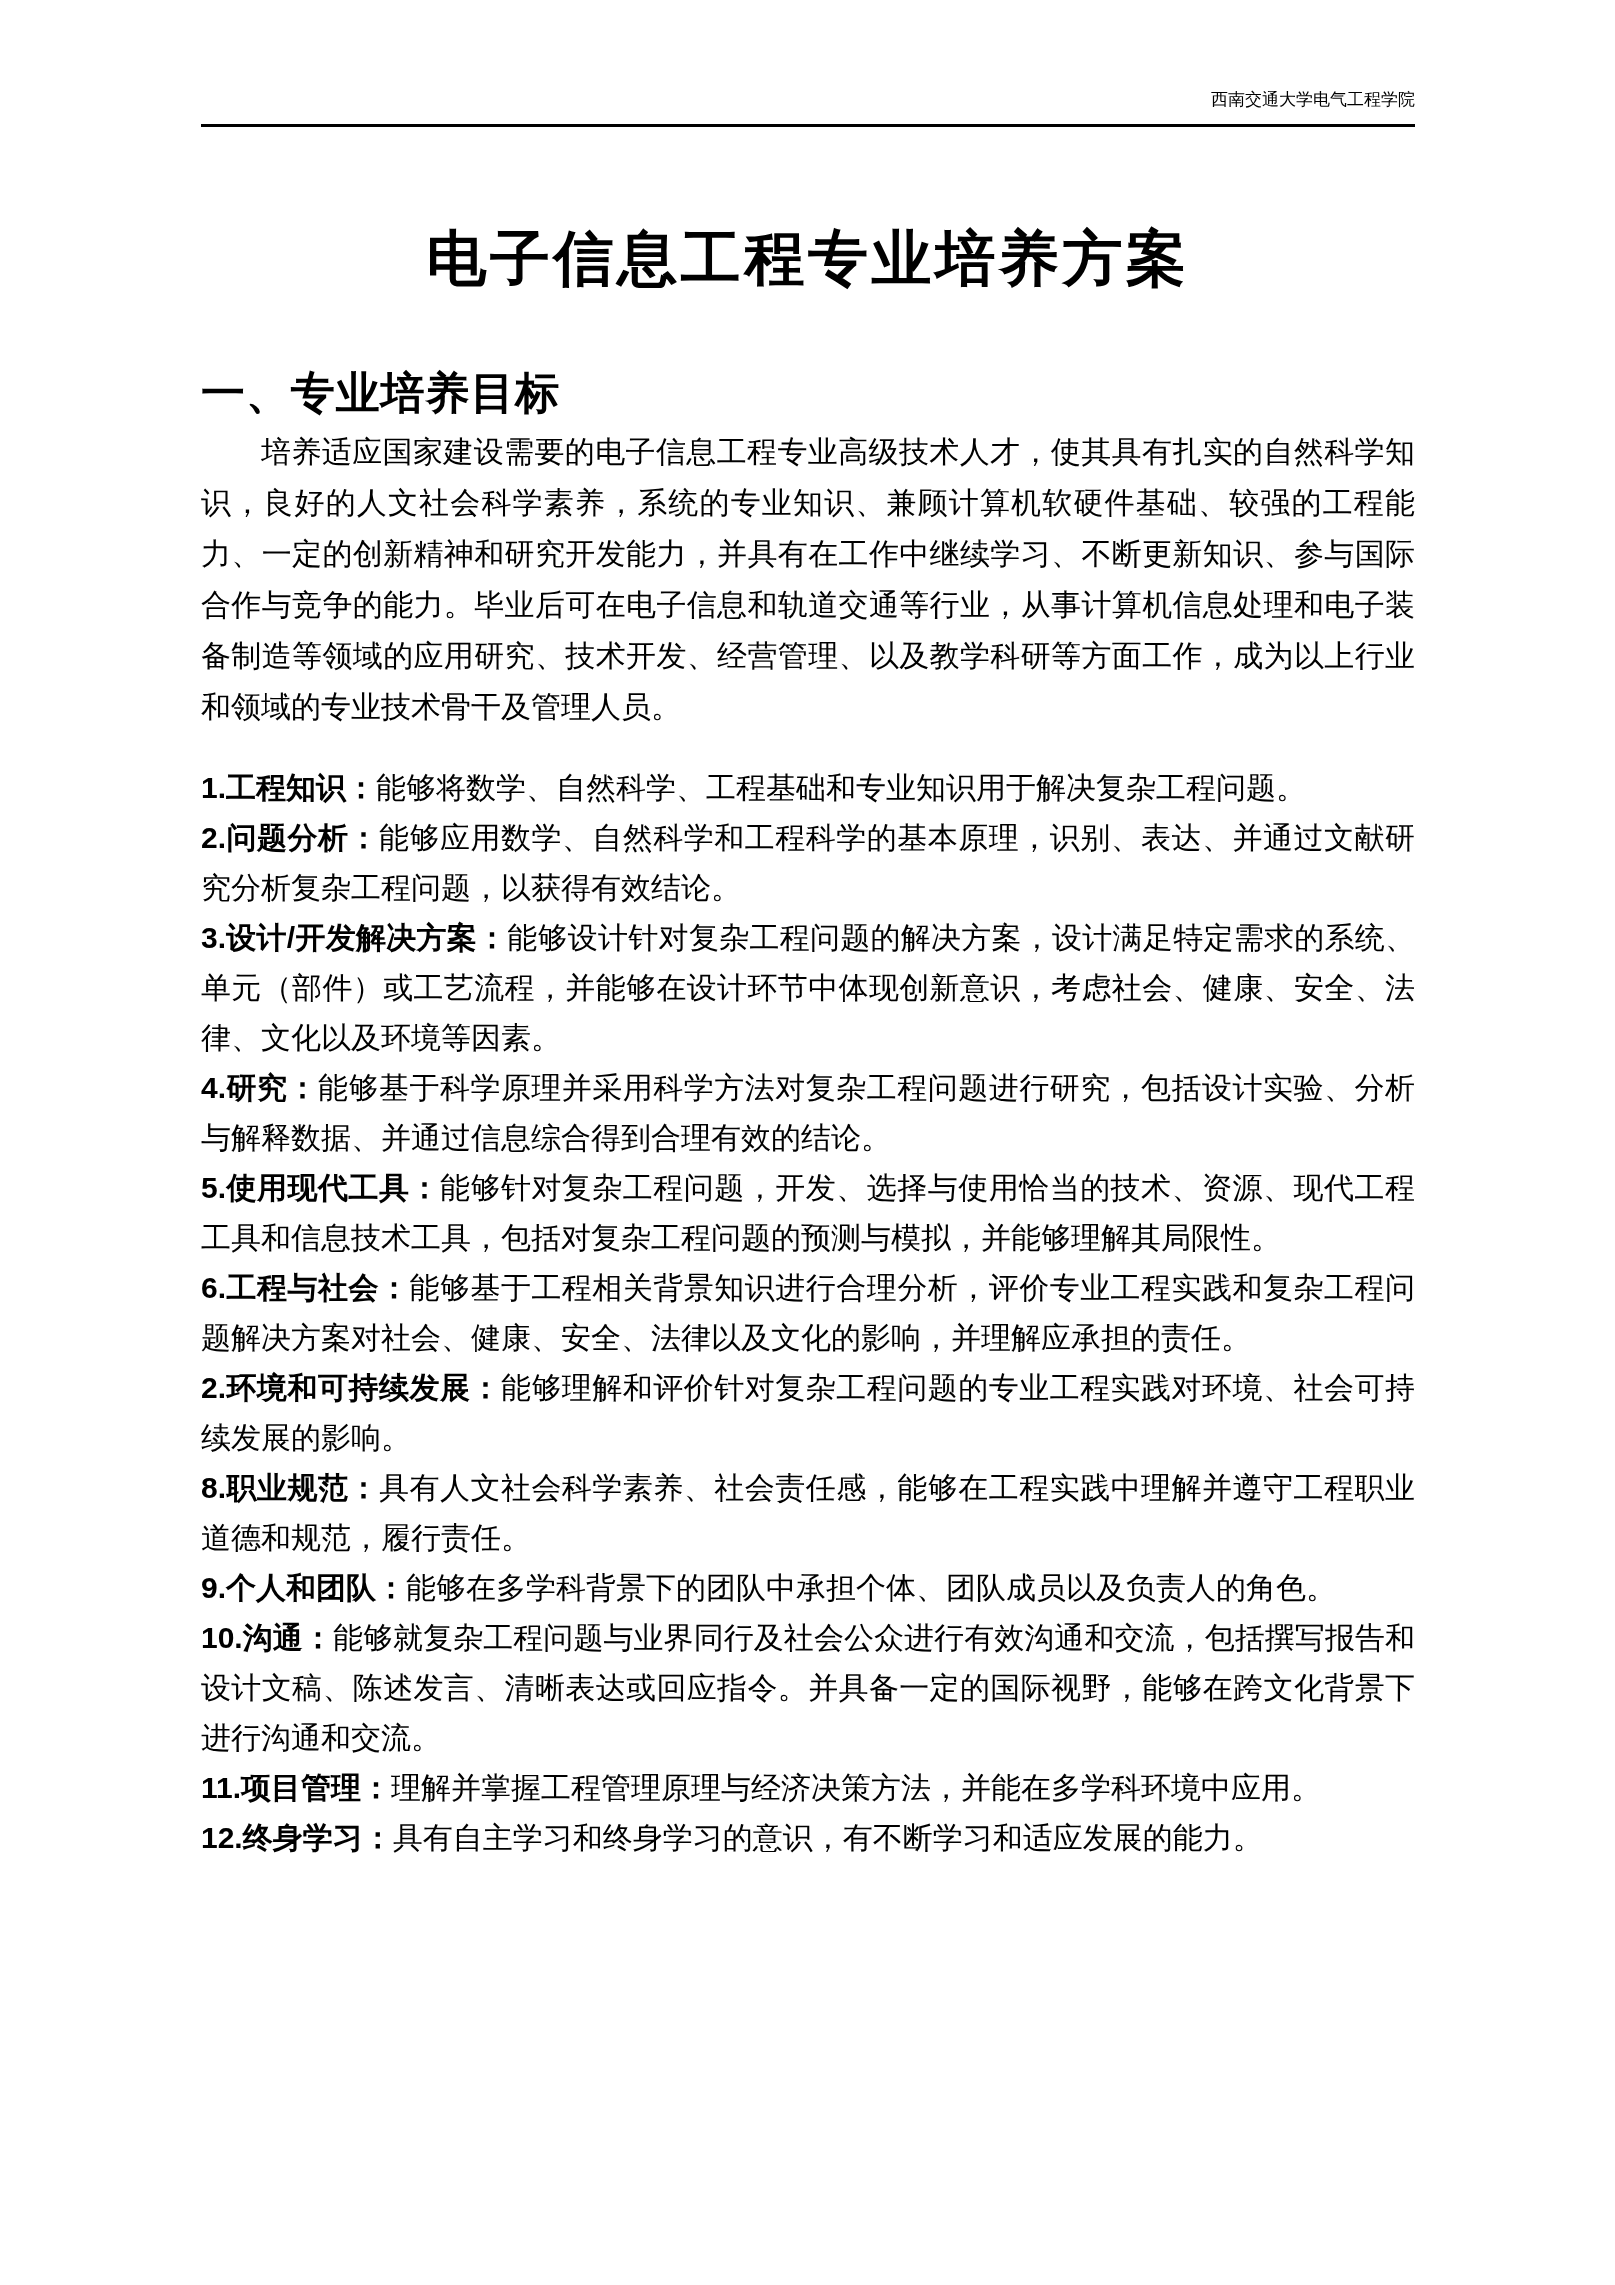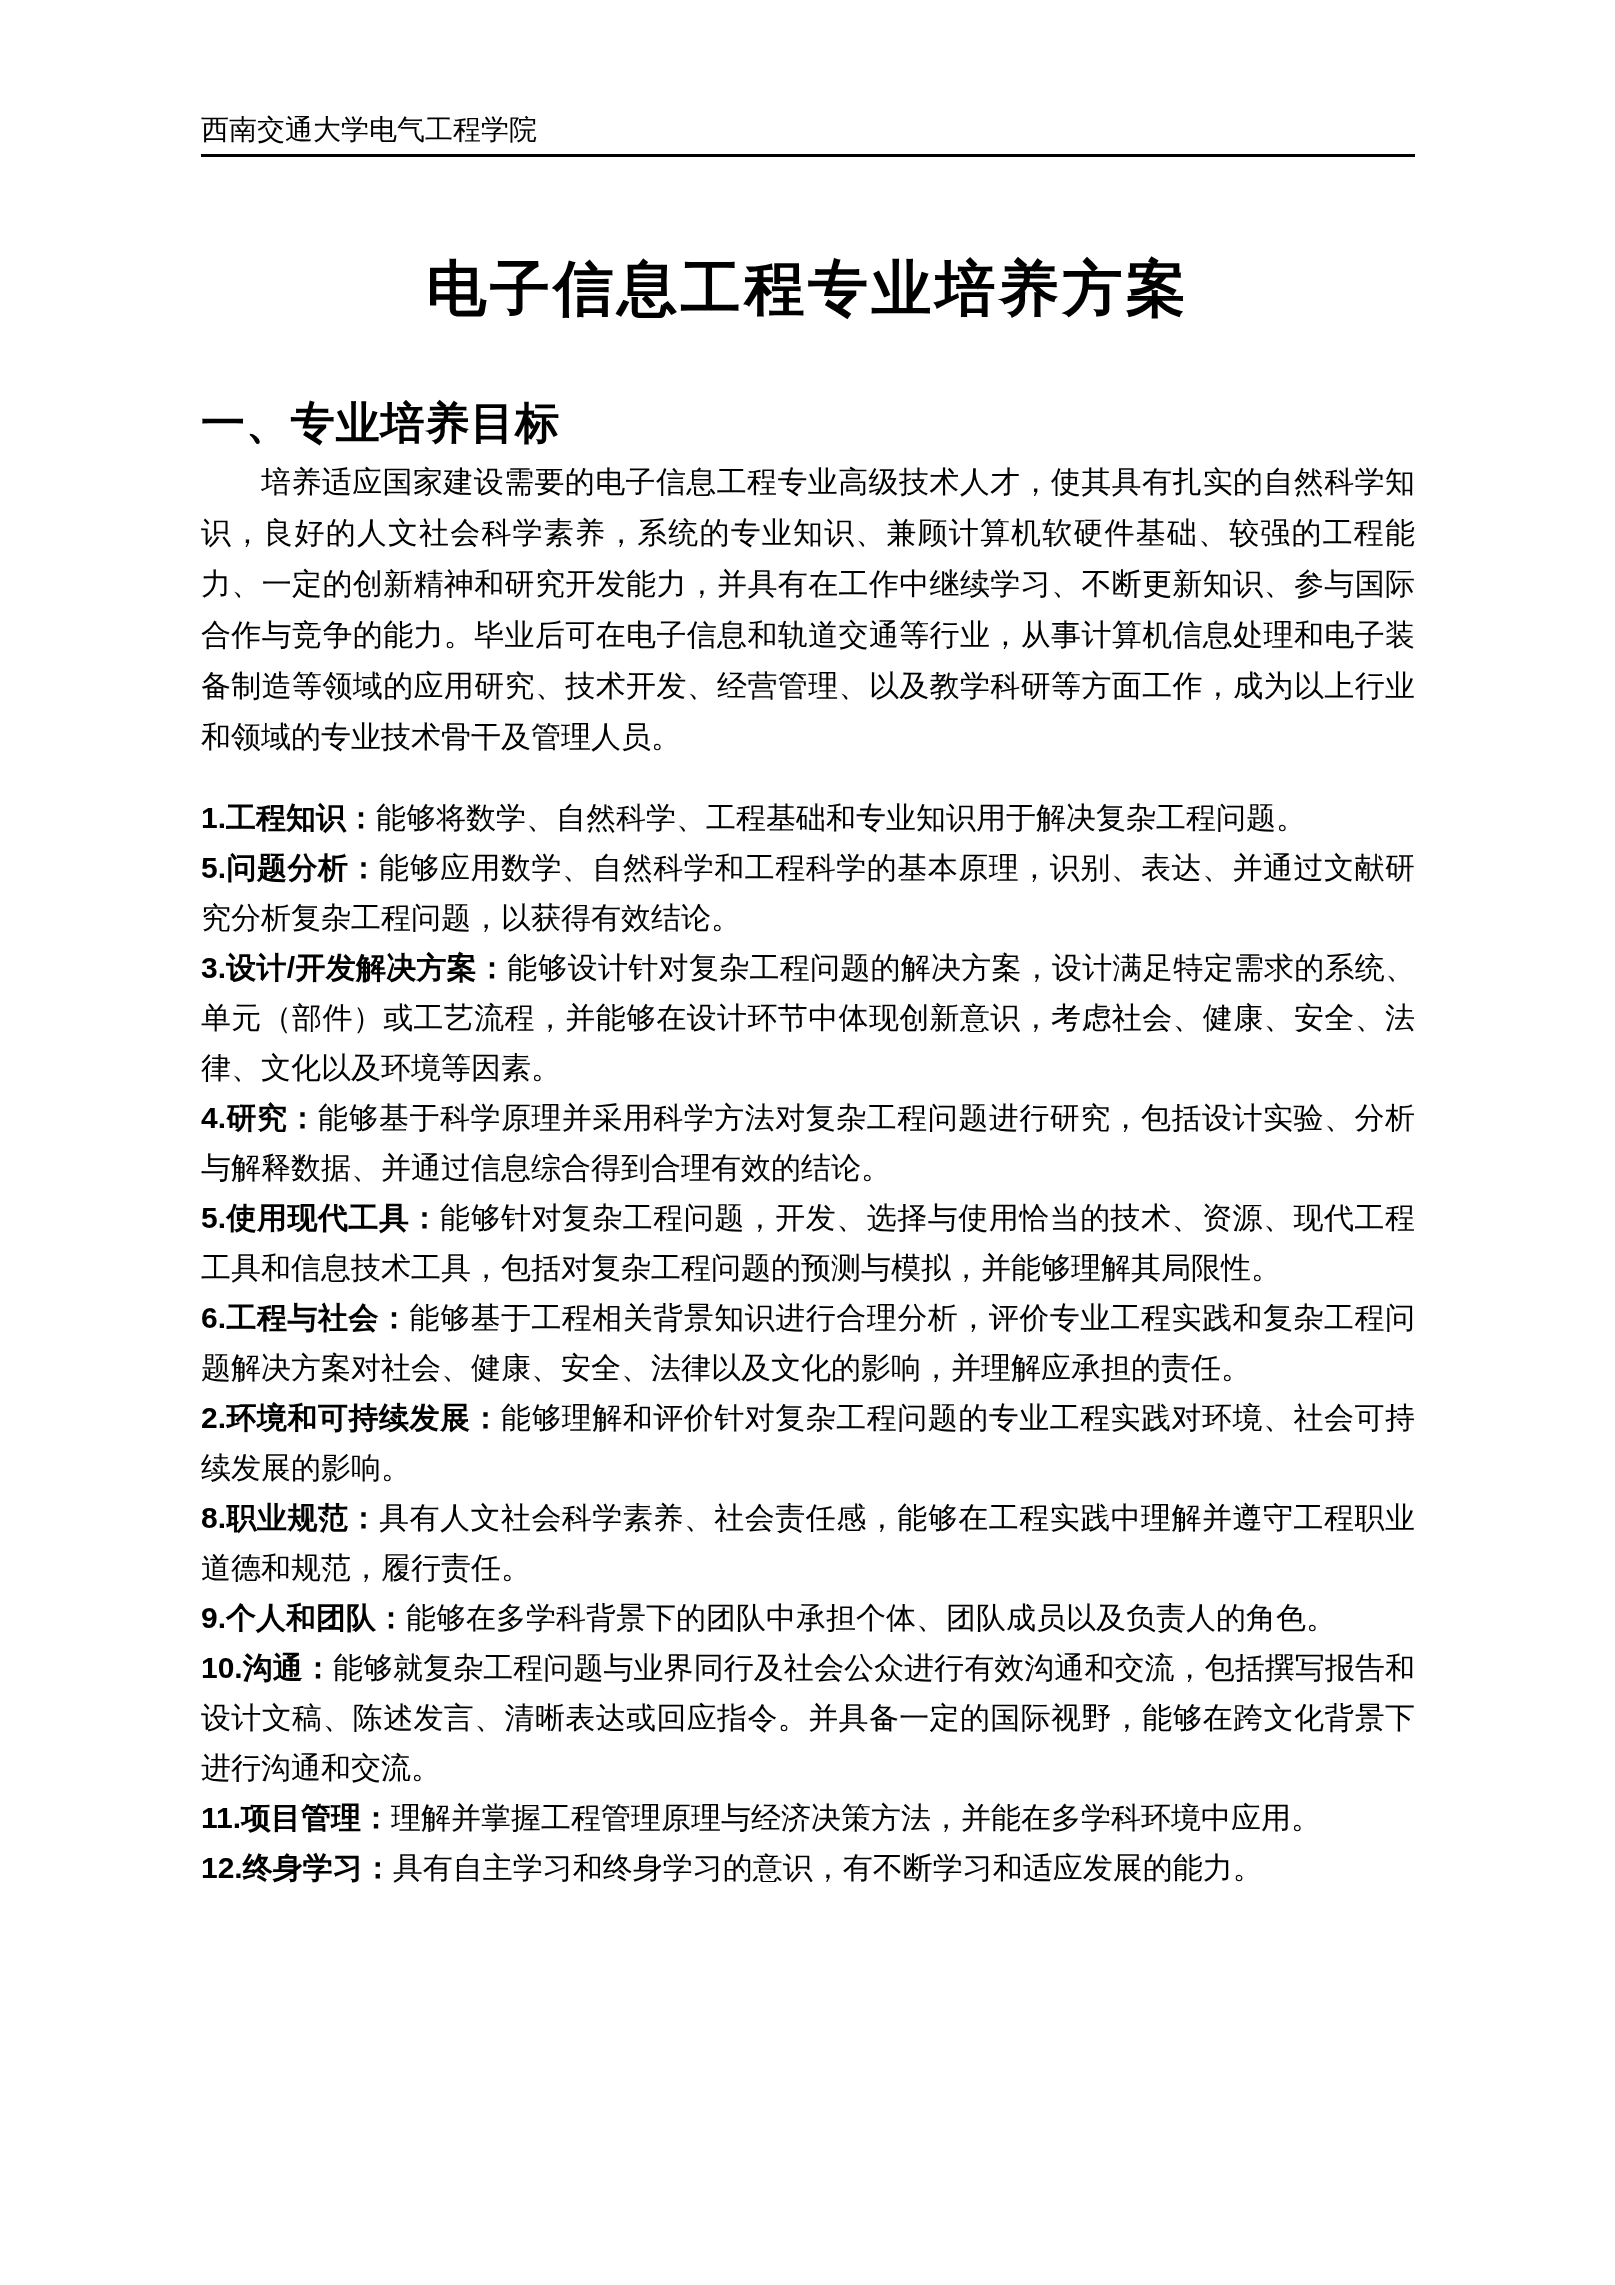--- a/index.html
+++ b/index.html
@@ -7,25 +7,25 @@
     position:relative;
     width:1616px;
     height:2285px;
     background:#ffffff;
     color:#000000;
     font-family:"Liberation Sans",sans-serif;
     overflow:hidden;
   }
   .content{margin:0 201px;width:1214px;}
   .header{
-    padding-top:114px;
+    padding-top:84px;
     padding-bottom:9px;
-    text-align:left;
+    text-align:right;
     font-family:"Liberation Serif",serif;
-    font-size:28px;
+    font-size:17px;
     line-height:31px;
     border-bottom:3.6px solid #000;
   }
   .doc-title{
     margin:101px 0 0 0;
     text-align:center;
     font-size:60px;
     line-height:62px;
     font-weight:bold;
     letter-spacing:3.6px;
@@ -70,21 +70,21 @@
 
     <h1 class="doc-title">电子信息工程专业培养方案</h1>
 
     <h2 class="section-heading sec1">一、专业培养目标</h2>
 
     <p class="para">培养适应国家建设需要的电子信息工程专业高级技术人才，使其具有扎实的自然科学知识，良好的人文社会科学素养，系统的专业知识、兼顾计算机软硬件基础、较强的工程能力、一定的创新精神和研究开发能力，并具有在工作中继续学习、不断更新知识、参与国际合作与竞争的能力。毕业后可在电子信息和轨道交通等行业，从事计算机信息处理和电子装备制造等领域的应用研究、技术开发、经营管理、以及教学科研等方面工作，成为以上行业和领域的专业技术骨干及管理人员。</p>
 
 
     <div class="req-list">
       <p class="req"><b class="req-label">1.工程知识：</b><span>能够将数学、自然科学、工程基础和专业知识用于解决复杂工程问题。</span></p>
-      <p class="req"><b class="req-label">5.问题分析：</b><span>能够应用数学、自然科学和工程科学的基本原理，识别、表达、并通过文献研究分析复杂工程问题，以获得有效结论。</span></p>
+      <p class="req"><b class="req-label">2.问题分析：</b><span>能够应用数学、自然科学和工程科学的基本原理，识别、表达、并通过文献研究分析复杂工程问题，以获得有效结论。</span></p>
       <p class="req"><b class="req-label">3.设计/开发解决方案：</b><span>能够设计针对复杂工程问题的解决方案，设计满足特定需求的系统、单元（部件）或工艺流程，并能够在设计环节中体现创新意识，考虑社会、健康、安全、法律、文化以及环境等因素。</span></p>
       <p class="req"><b class="req-label">4.研究：</b><span>能够基于科学原理并采用科学方法对复杂工程问题进行研究，包括设计实验、分析与解释数据、并通过信息综合得到合理有效的结论。</span></p>
       <p class="req"><b class="req-label">5.使用现代工具：</b><span>能够针对复杂工程问题，开发、选择与使用恰当的技术、资源、现代工程工具和信息技术工具，包括对复杂工程问题的预测与模拟，并能够理解其局限性。</span></p>
       <p class="req"><b class="req-label">6.工程与社会：</b><span>能够基于工程相关背景知识进行合理分析，评价专业工程实践和复杂工程问题解决方案对社会、健康、安全、法律以及文化的影响，并理解应承担的责任。</span></p>
       <p class="req"><b class="req-label">2.环境和可持续发展：</b><span>能够理解和评价针对复杂工程问题的专业工程实践对环境、社会可持续发展的影响。</span></p>
       <p class="req"><b class="req-label">8.职业规范：</b><span>具有人文社会科学素养、社会责任感，能够在工程实践中理解并遵守工程职业道德和规范，履行责任。</span></p>
       <p class="req"><b class="req-label">9.个人和团队：</b><span>能够在多学科背景下的团队中承担个体、团队成员以及负责人的角色。</span></p>
       <p class="req"><b class="req-label">10.沟通：</b><span>能够就复杂工程问题与业界同行及社会公众进行有效沟通和交流，包括撰写报告和设计文稿、陈述发言、清晰表达或回应指令。并具备一定的国际视野，能够在跨文化背景下进行沟通和交流。</span></p>
       <p class="req"><b class="req-label">11.项目管理：</b><span>理解并掌握工程管理原理与经济决策方法，并能在多学科环境中应用。</span></p>
       <p class="req"><b class="req-label">12.终身学习：</b><span>具有自主学习和终身学习的意识，有不断学习和适应发展的能力。</span></p>

